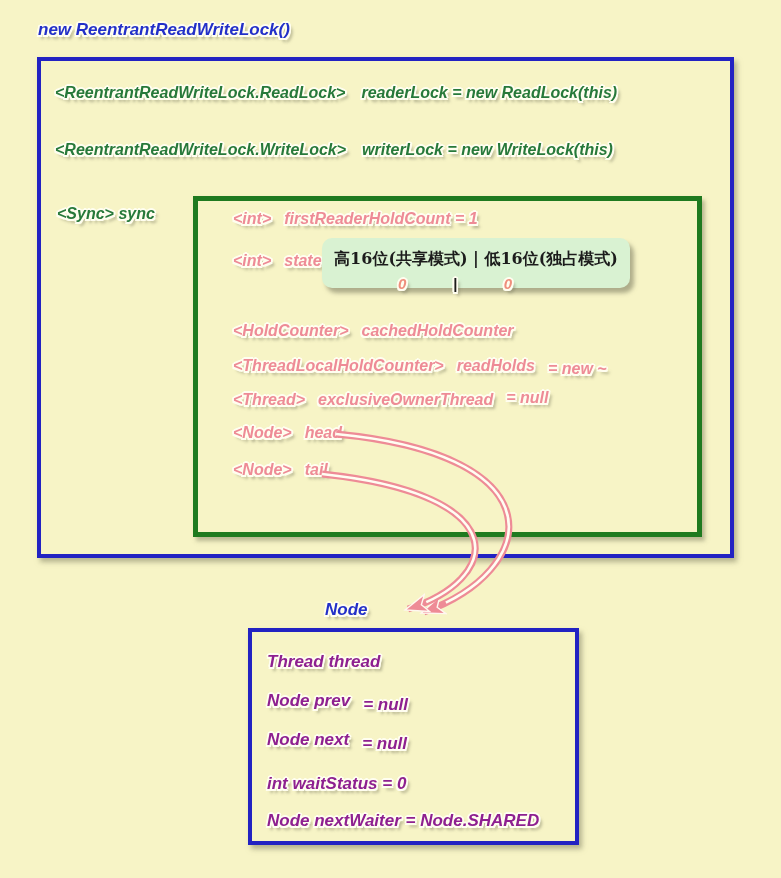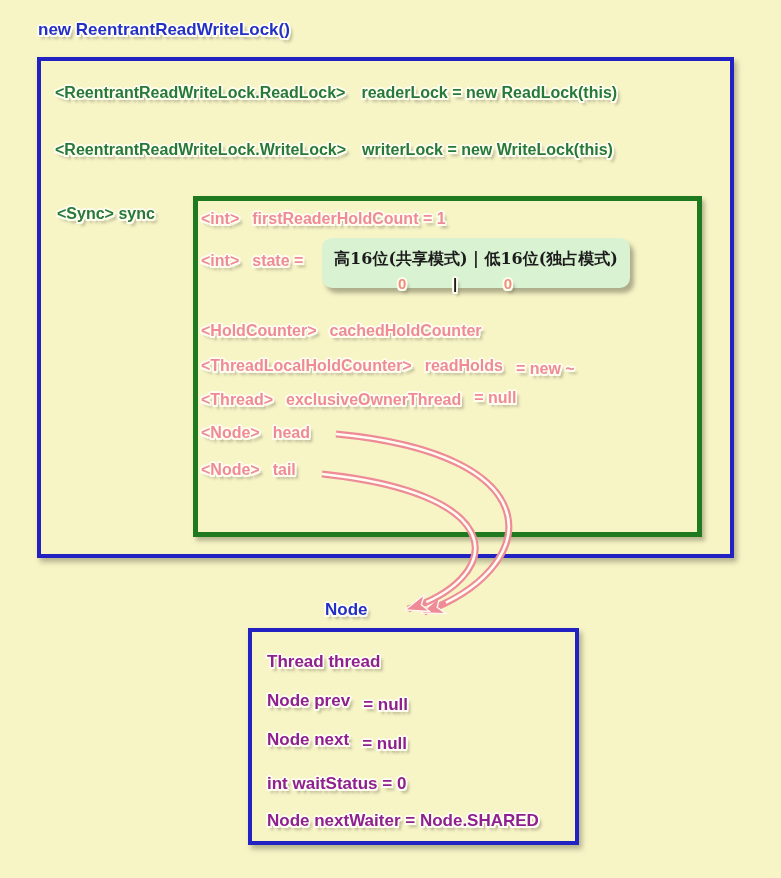--- a/index.html
+++ b/index.html
@@ -17,24 +17,25 @@
     font-weight:700;
   }
   .abs{position:absolute; white-space:nowrap;}
   .sticker{
     text-shadow:
       -1.5px -1.5px 0 #fffef0, 1.5px -1.5px 0 #fffef0,
       -1.5px 1.5px 0 #fffef0, 1.5px 1.5px 0 #fffef0,
       -1.8px 0 0 #fffef0, 1.8px 0 0 #fffef0,
       0 -1.8px 0 #fffef0, 0 1.8px 0 #fffef0,
       3px 4px 3px rgba(110,110,85,0.55);
+    font-style: italic;
   }
   .blue{color:var(--text-blue);}
   .green{color:var(--text-green);}
-  .pink{color:var(--text-pink);}
+  .pink{color:var(--text-pink);margin-left:32px;}
   .purple{color:var(--text-purple);}
   .fs16{font-size:16px;}
   .fs17{font-size:17px;}
   .gap{margin-left:13px;}
   .gap-lg{margin-left:16px;}
   .lower3{position:relative; top:3px;}
   .lower4{position:relative; top:4px;}
   .raise2{position:relative; top:-2px;}
 
   .lock-box{

